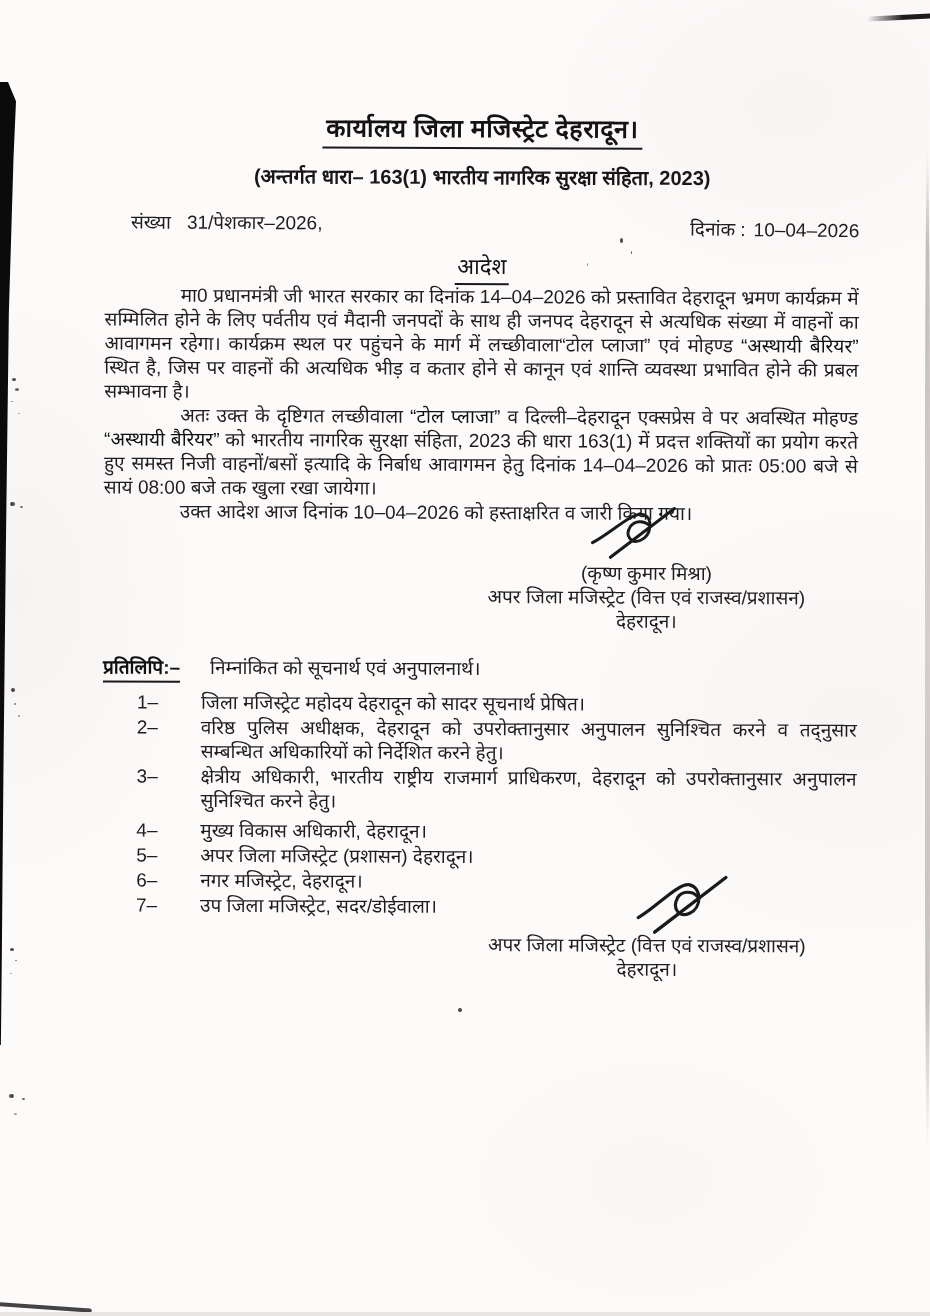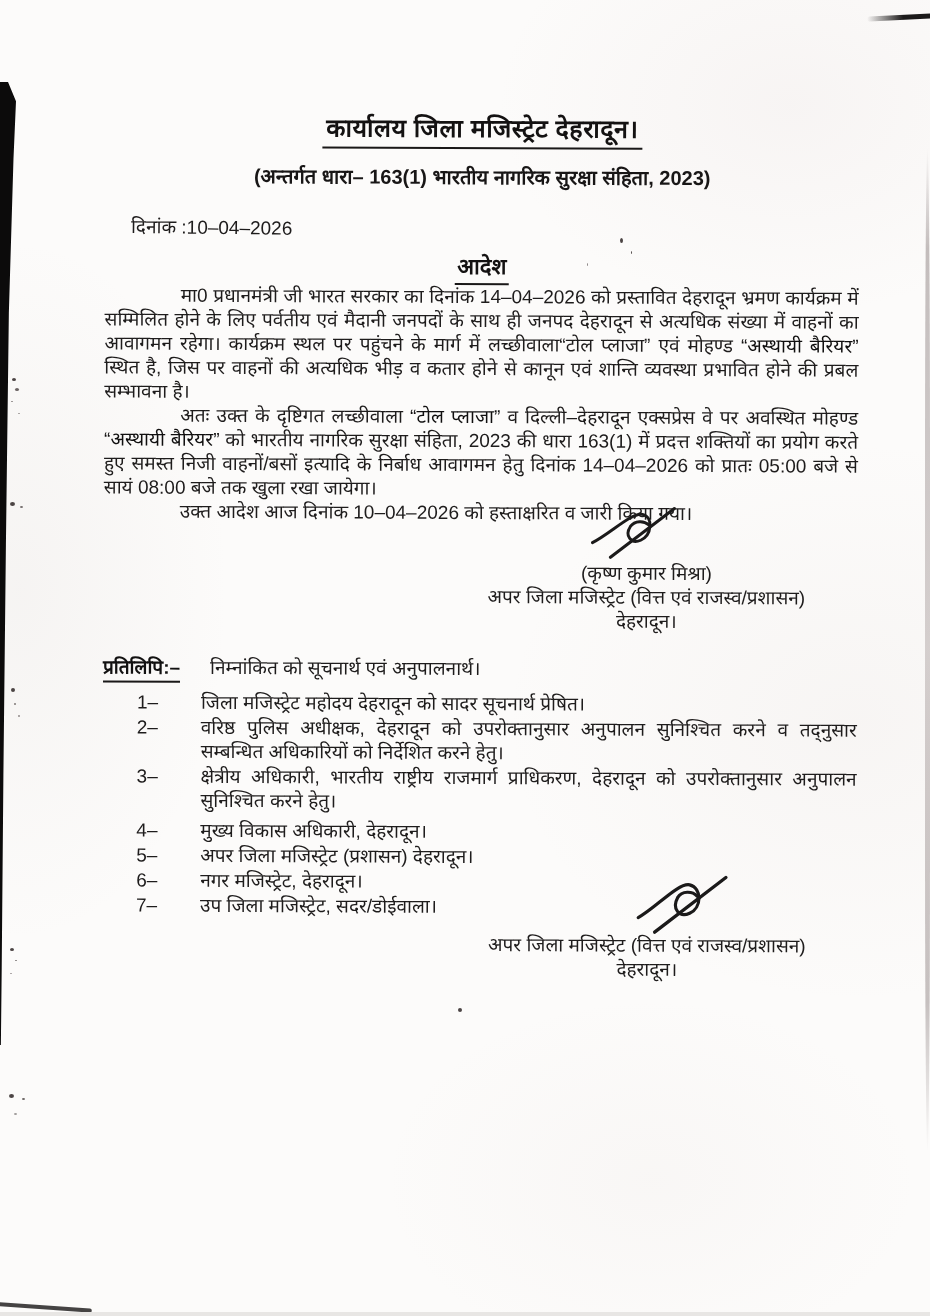--- a/index.html
+++ b/index.html
@@ -23,24 +23,24 @@
   }
   .center{text-align:center;}
   .title{
     display:inline-block;font-size:25px;font-weight:700;line-height:32px;color:#141212;
     border-bottom:2.5px solid #1a1818;padding:0 4px 3px 4px;letter-spacing:0.5px;
   }
   .subtitle{margin-top:15px;text-align:center;font-size:20px;font-weight:700;color:#181616;line-height:26px;}
   .refline{margin-top:22px;display:flex;justify-content:space-between;align-items:flex-start;padding-left:26px;font-size:19px;}
   .refleft span{margin-right:16px;}
   .refright{transform:translateY(5px) rotate(0.35deg);}
-  .refright .lbl{}
+  .refright .lbl{margin-right:8px;}
   .order-wrap{margin-top:17px;text-align:center;}
   .order{
-    display:inline-block;font-size:22px;font-weight:700;color:#141212;line-height:28px;
+    display:inline-block;font-size:22px;font-weight:400;color:#141212;line-height:28px;
     border-bottom:2.5px solid #1a1818;padding:0 2px 2px 2px;
   }
   p.para{margin:0;text-align:justify;text-indent:76px;}
   .para-1{margin-top:16px;}
   .para-2{margin-top:30px;}
   .para-3{margin-top:17px;}
   .b{font-weight:400;color:#100f0f;}
   .sig{width:430px;margin-left:auto;text-align:center;}
   .sig1{margin-top:-26px;margin-right:-4px;}
   .signame{line-height:24px;}
@@ -99,20 +99,23 @@
 
   <div class="content">
 
     <div class="center">
       <span class="title">कार्यालय जिला मजिस्ट्रेट देहरादून।</span>
     </div>
 
     <div class="subtitle">(अन्तर्गत धारा– 163(1) भारतीय नागरिक सुरक्षा संहिता, 2023)</div>
 
     <div class="refline">
+      <div class="refleft">
+        <span>संख्या</span><span>31/पेशकार–2026,</span>
+      </div>
       <div class="refright">
         <span class="lbl">दिनांक :</span><span>10–04–2026</span>
       </div>
     </div>
 
     <div class="order-wrap">
       <span class="order">आदेश</span>
     </div>
 
     <p class="para para-1"><span>मा0 प्रधानमंत्री जी भारत सरकार का दिनांक 14–04–2026 को प्रस्तावित देहरादून भ्रमण कार्यक्रम में सम्मिलित होने के लिए पर्वतीय एवं मैदानी जनपदों के साथ ही जनपद देहरादून से अत्यधिक संख्या में वाहनों का आवागमन रहेगा। कार्यक्रम स्थल पर पहुंचने के मार्ग में लच्छीवाला“टोल प्लाजा” एवं मोहण्ड </span><span class="b">“अस्थायी बैरियर”</span><span> स्थित है, जिस पर वाहनों की अत्यधिक भीड़ व कतार होने से कानून एवं शान्ति व्यवस्था प्रभावित होने की प्रबल सम्भावना है।</span></p>

